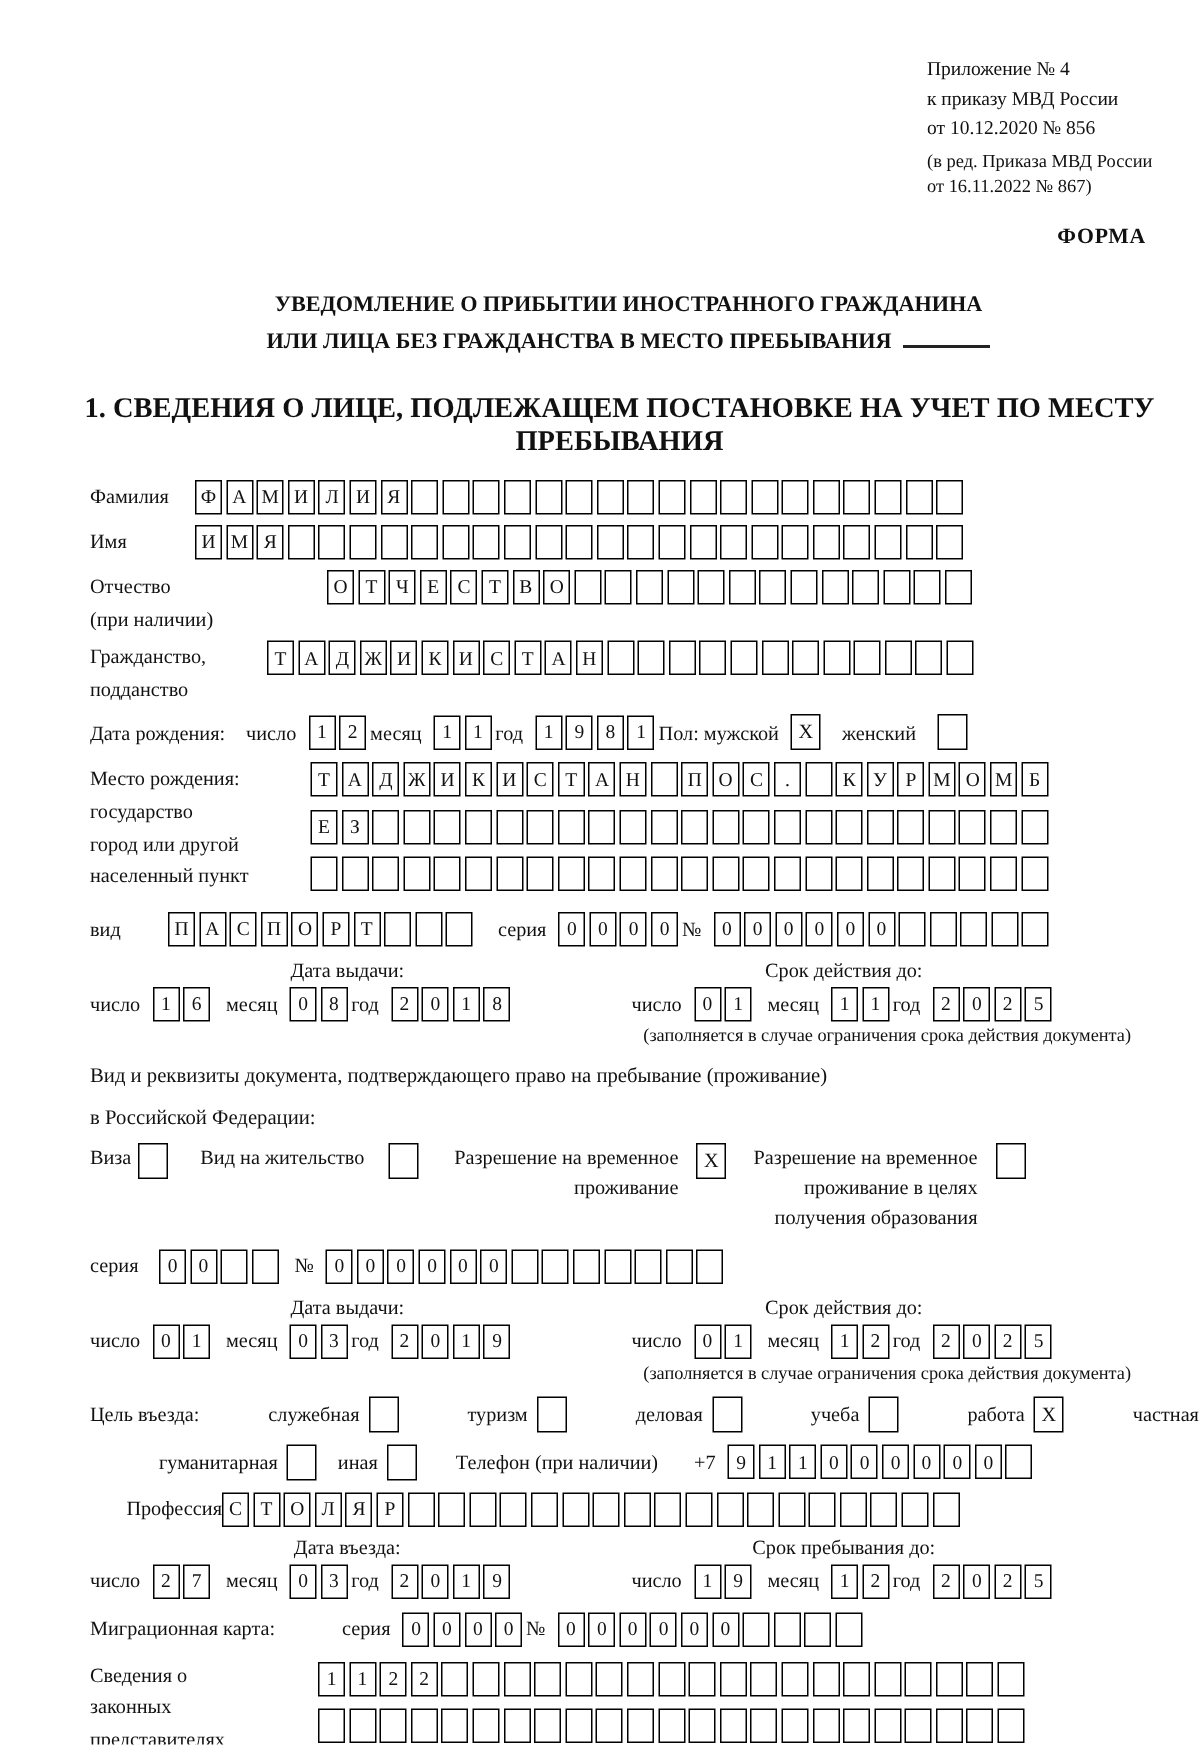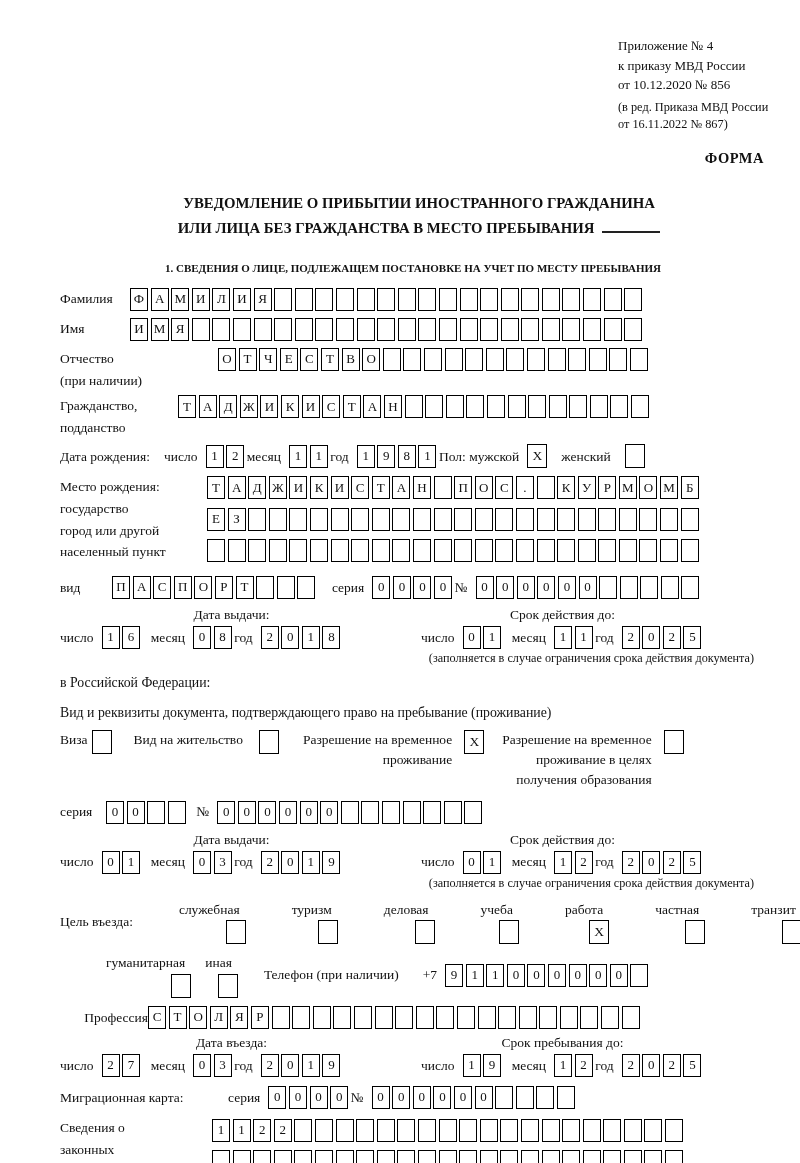--- a/index.html
+++ b/index.html
@@ -15,21 +15,21 @@
   .top-note { margin-left: 558px; font-size: 13px; line-height: 1.5; }
   .top-note .amend { font-size: 12.3px; margin-top: 4px; line-height: 1.45; }
   .forma { text-align: right; padding-right: 14px; margin-top: 16px;
            font-weight: bold; font-size: 14.5px; letter-spacing: .5px; }
 
   
   .title { margin-top: 24px; text-align: center; font-weight: bold;
            font-size: 14.8px; line-height: 1.65; }
   .title-underline { display: inline-block; width: 58px; height: 12px;
            border-bottom: 2px solid #222; margin-left: 8px; }
-  .sec-heading { margin-top: 22px; font-weight: bold; font-size: 11px;
+  .sec-heading { margin-top: 22px; font-weight: bold; font-size: 19px;
            text-align: center; margin-left: -12px; }
 
   
   .cells { display: flex; flex-wrap: nowrap; }
   .cell {
     flex: none; width: 18px; height: 23px; border: 1.6px solid #000;
     margin-right: 2.6px; display: inline-flex; align-items: center;
     justify-content: center; font-size: 13px; background: #fff;
   }
   .cb {
@@ -55,21 +55,21 @@
   .dates-row { display: flex; margin-top: 8px; }
   .dategrp { }
   .dg-title { font-size: 13.5px; text-align: center; margin-bottom: 3px; }
   .restrict-note { text-align: right; padding-right: 24px; font-size: 12.2px; margin-top: 2px; }
 
   .opts-row { display: flex; align-items: flex-start; margin-top: 6px; font-size: 13.5px; }
   .opt { display: flex; align-items: flex-start; }
   .opt .olabel { line-height: 1.5; }
   .opt .center2 { text-align: right; }
 
-  .pair { display: flex; align-items: flex-end; flex-direction: column; }
+  .pair { display: flex; align-items: center; }
   .pair .olabel { margin-right: 6px; }
 </style>
 </head>
 <body>
 
 <div class="page">
 
   <div class="top-note">
     <div>Приложение № 4</div>
     <div>к приказу МВД России</div>
@@ -426,22 +426,22 @@
             <span class="cell">2</span>
             <span class="cell">0</span>
             <span class="cell">2</span>
             <span class="cell">5</span>
           </span>
       </div>
     </div>
   </div>
   <div class="restrict-note">(заполняется в случае ограничения срока действия документа)</div>
 
+  <div class="lbl" style="margin-top:8px; font-size:13.8px;">Вид и реквизиты документа, подтверждающего право на пребывание (проживание)</div>
   <div class="lbl" style="margin-top:6px; font-size:13.8px;">в Российской Федерации:</div>
-  <div class="lbl" style="margin-top:8px; font-size:13.8px;">Вид и реквизиты документа, подтверждающего право на пребывание (проживание)</div>
 
   <div class="opts-row">
     <div class="opt">
       <span class="olabel">Виза</span>
       <span class="cb" style="margin-left:4px;"></span>
     </div>
     <div class="opt" style="margin-left:22px;">
       <span class="olabel">Вид на жительство</span>
       <span class="cb" style="margin-left:16px;"></span>
     </div>

